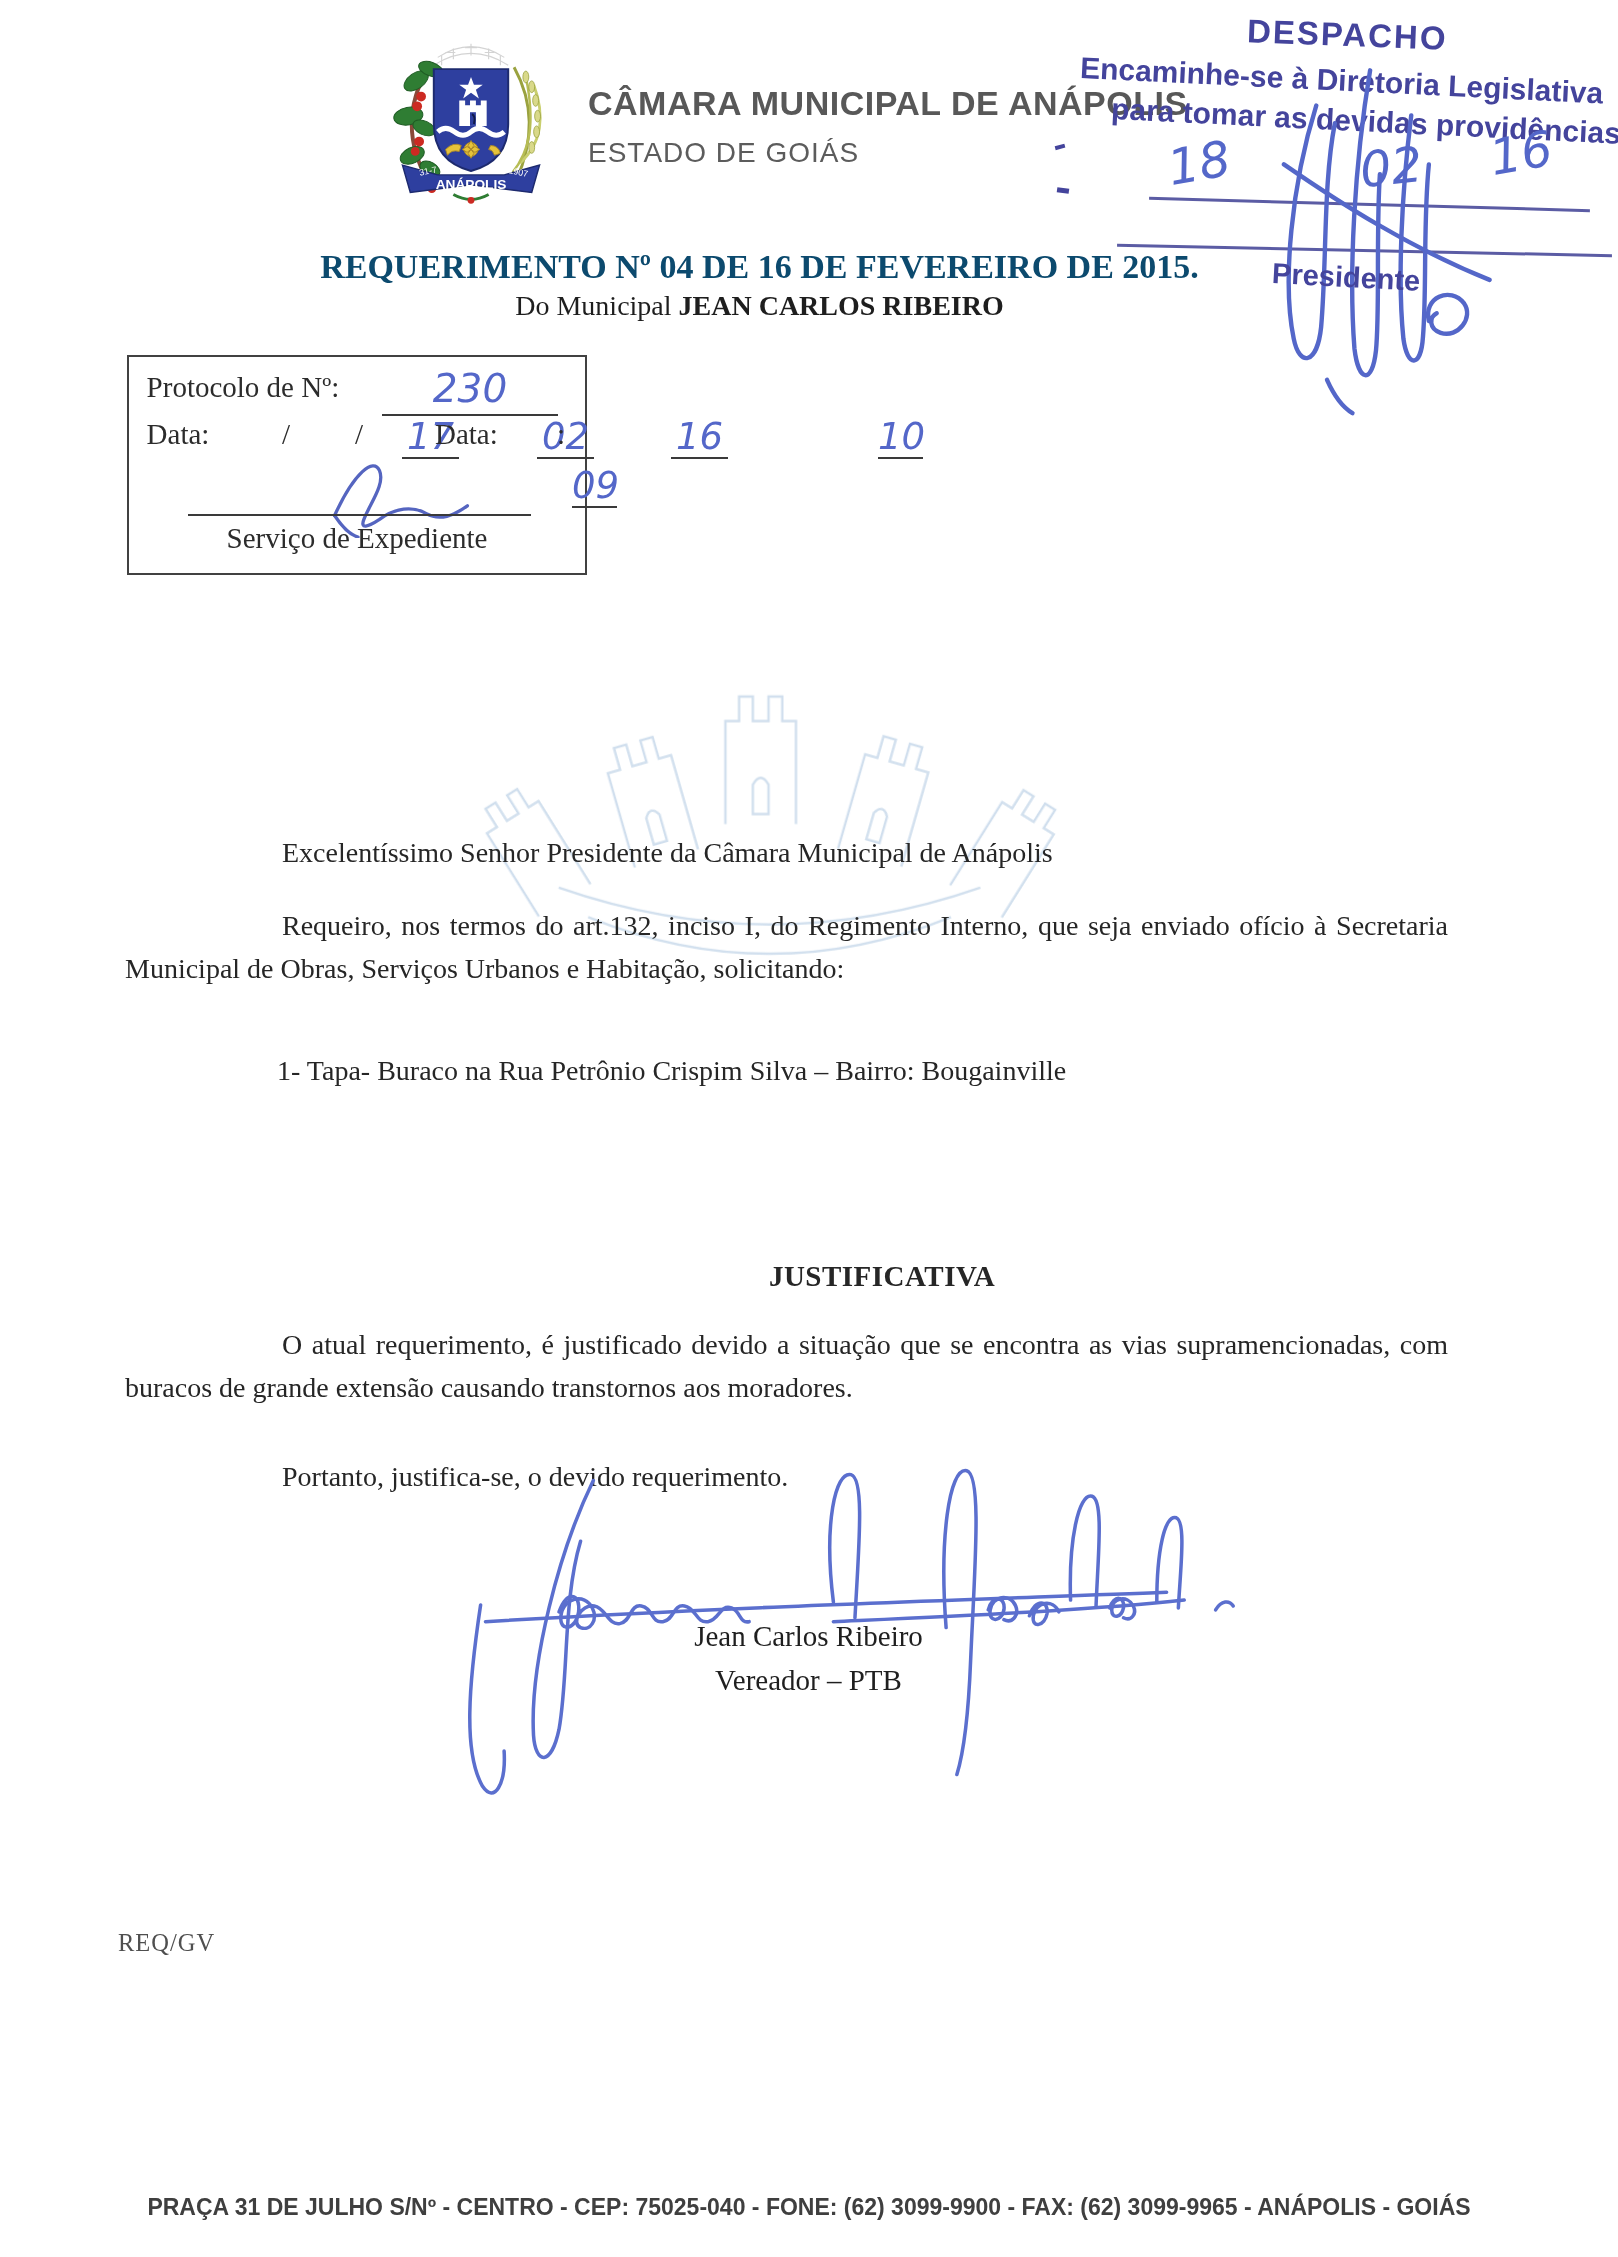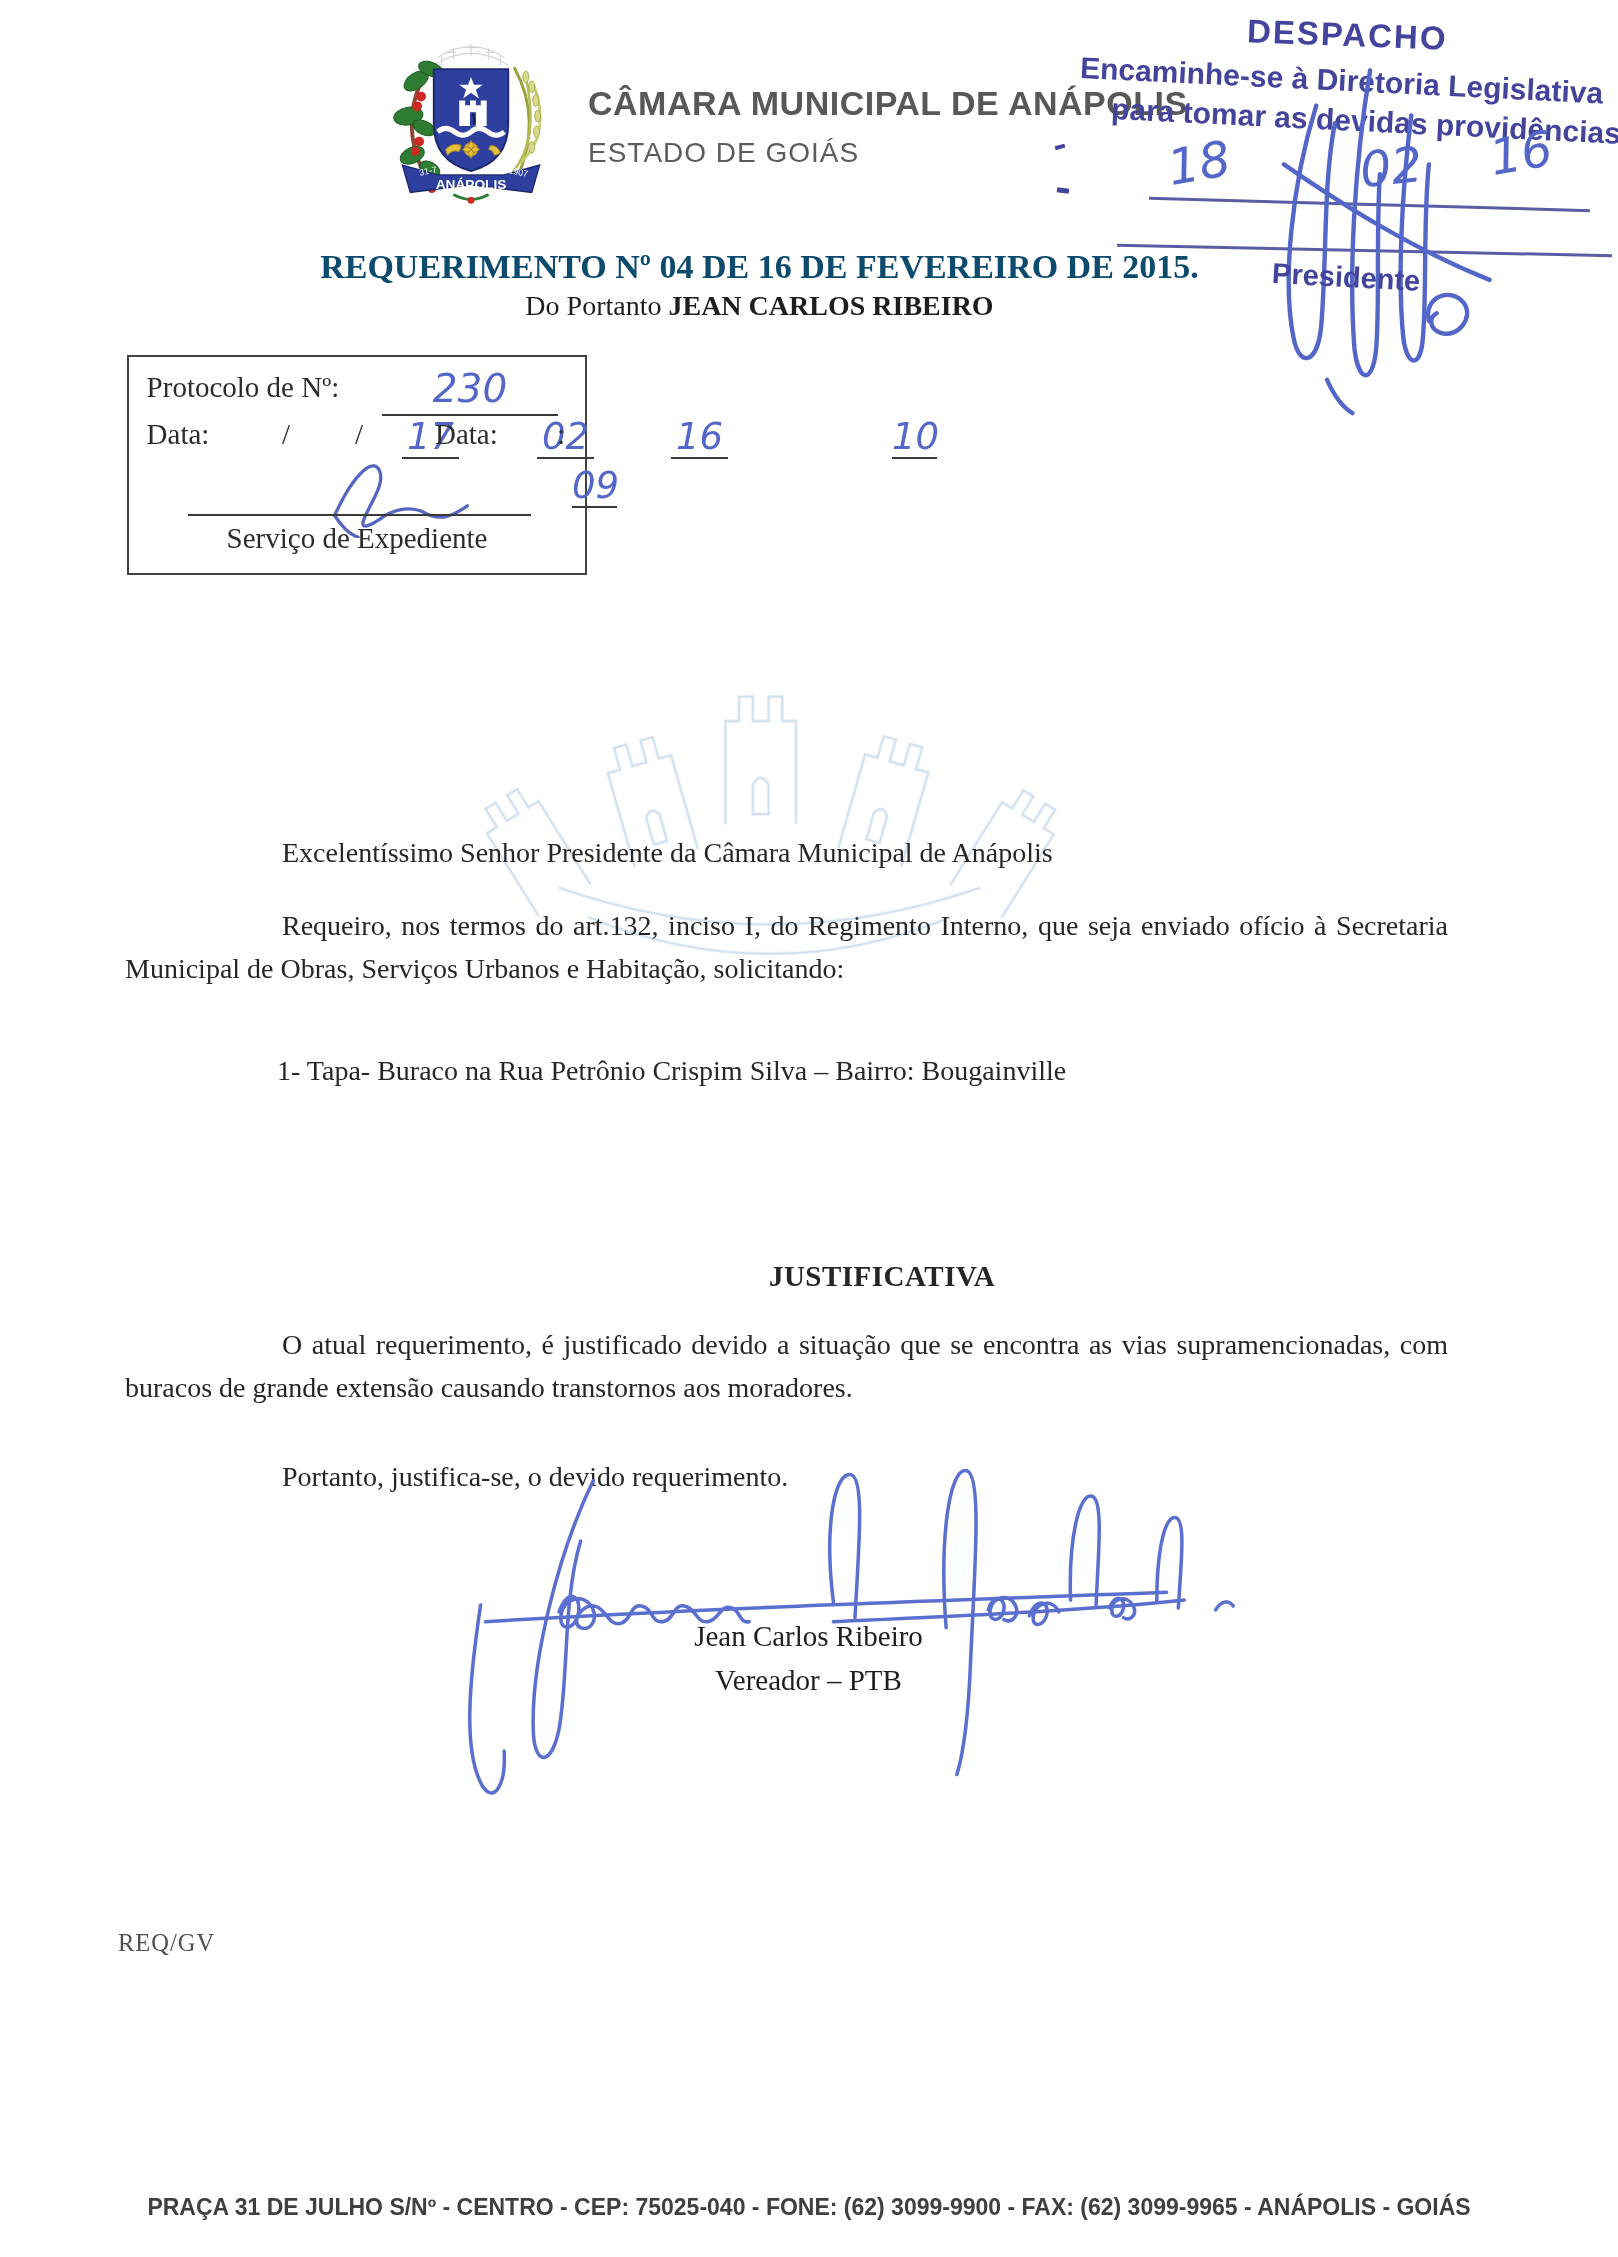--- a/index.html
+++ b/index.html
@@ -153,21 +153,21 @@
       <path d="M200,290 c-6,-24 22,-36 36,-18 c10,14 -6,36 -24,30 c-12,-4 -12,-16 -4,-20"></path>
       <path d="M52,130 C110,170 180,215 262,248"></path>
       <path d="M96,350 C104,368 112,378 122,384"></path>
     </g>
   </svg>
 
   <div class="abs stamp-text" style="left:1272px; top:261px; font-size:29px; transform:rotate(3deg);">Presidente</div>
 
   <div class="abs center-band doc-title-1" style="top:248px;">REQUERIMENTO Nº 04 DE 16 DE FEVEREIRO DE 2015.</div>
   <div class="abs center-band doc-title-2" style="top:290px;">
-    <span>Do Portanto </span><b>JEAN CARLOS RIBEIRO</b>
+    <span>Do Municipal </span><b>JEAN CARLOS RIBEIRO</b>
   </div>
 
   <div class="abs protocol-box" style="left:127px; top:355px; width:456px; height:216px;">
     
     <div class="abs proto-label nowrap" style="left:17.6px; top:13.7px;">
       <span>Protocolo de Nº:</span>
     </div>
     <div class="abs slot" style="left:253px; top:13.7px; width:176px; height:39px;">
       <span class="pen pen-val" style="font-size:39px; bottom:5.9px;">230</span>
     </div>
@@ -182,21 +182,21 @@
     <div class="abs slot" style="left:167px; top:57px; width:57px; height:43px;">
       <span class="pen pen-val">02</span>
     </div>
     <div class="abs proto-label" style="left:226px; top:61px;">/</div>
     <div class="abs slot" style="left:240px; top:57px; width:57px; height:43px;">
       <span class="pen pen-val">16</span>
     </div>
     <div class="abs proto-label nowrap" style="left:306px; top:61px;">
       <span>Data:</span>
     </div>
-    <div class="abs slot" style="left:400px; top:57px; width:45px; height:43px;">
+    <div class="abs slot" style="left:386px; top:57px; width:45px; height:43px;">
       <span class="pen pen-val">10</span>
     </div>
     <div class="abs proto-label" style="left:428px; top:61px;">:</div>
     <div class="abs slot" style="left:443px; top:57px; width:45px; height:43px;">
       <span class="pen pen-val">09</span>
     </div>
     
     <svg class="abs" style="left:78px; top:98px;" width="304" height="83" viewBox="0 0 310 85">
       <g stroke="#5565c0" stroke-width="3.4" fill="none" stroke-linecap="round">
         <path d="M130,62 C150,18 170,2 176,16 C182,30 166,50 160,66 C156,76 164,74 176,66 C192,54 210,52 224,60 C238,68 252,62 266,52"></path>

